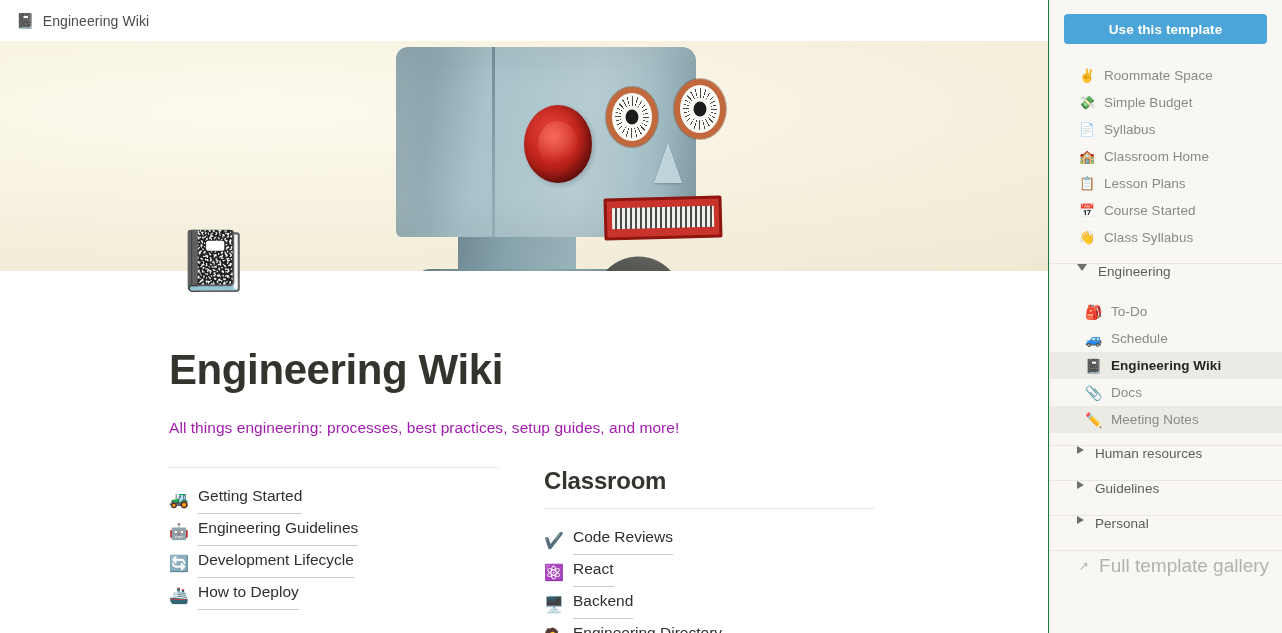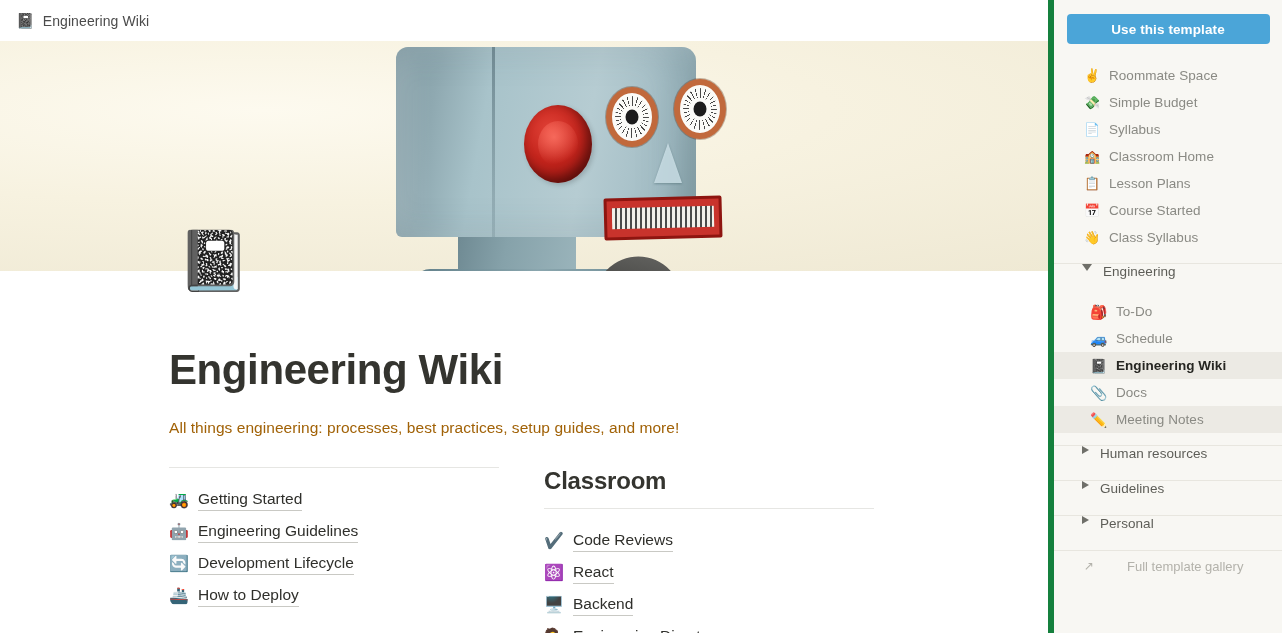--- a/index.html
+++ b/index.html
@@ -142,21 +142,21 @@
     margin-top: 76px;
     font-size: 42px;
     line-height: 1.08;
     font-weight: bold;
     color: #34342f;
     letter-spacing: -0.4px;
   }
   .page-desc {
     margin-top: 27px;
     font-size: 15.5px;
-    color: #a16207;
+    color: #a21caf;
     letter-spacing: .05px;
   }
 
   .columns { display: flex; margin-top: 30px; }
   .col { width: 330px; }
   .col + .col { margin-left: 45px; }
 
   .col-heading {
     font-size: 24px;
     font-weight: bold;
@@ -171,29 +171,29 @@
     align-items: center;
     height: 32px;
     gap: 10px;
     cursor: pointer;
   }
   .link-emoji { font-size: 16px; line-height: 1; width: 19px; text-align: center; flex: none; }
   .link-text {
     font-size: 15.5px;
     color: #2f2f2b;
     border-bottom: 1px solid #c9c9c4;
-    padding-bottom: 2px;
+    padding-bottom: 8px;
   }
 
   
   .sidebar {
     width: 234px;
     height: 633px;
     background: #f8f7f3;
-    border-left: 6px solid #15803d;
+    border-left: 1px solid #15803d;
     position: relative;
     overflow: hidden;
   }
   .tpl-btn {
     display: block;
     margin: 14px auto 0;
     width: 203px;
     height: 30px;
     background: #4ba5d8;
     color: #ffffff;
@@ -258,21 +258,21 @@
 
   .gallery {
     display: flex;
     align-items: center;
     height: 30px;
     padding-left: 30px;
     gap: 10px;
     cursor: pointer;
   }
   .gallery-arrow { font-size: 12px; color: #b3b2ab; line-height: 1; }
-  .gallery-label { font-size: 13px; color: #b3b2ab; margin-left: 23px; }
+  .gallery-label { font-size: 19px; color: #b3b2ab; }
   .spacer-gap { height: 12px; }
 </style>
 </head>
 <body>
 
 <div class="app">
 
   <div class="main">
 
     <div class="topbar">

